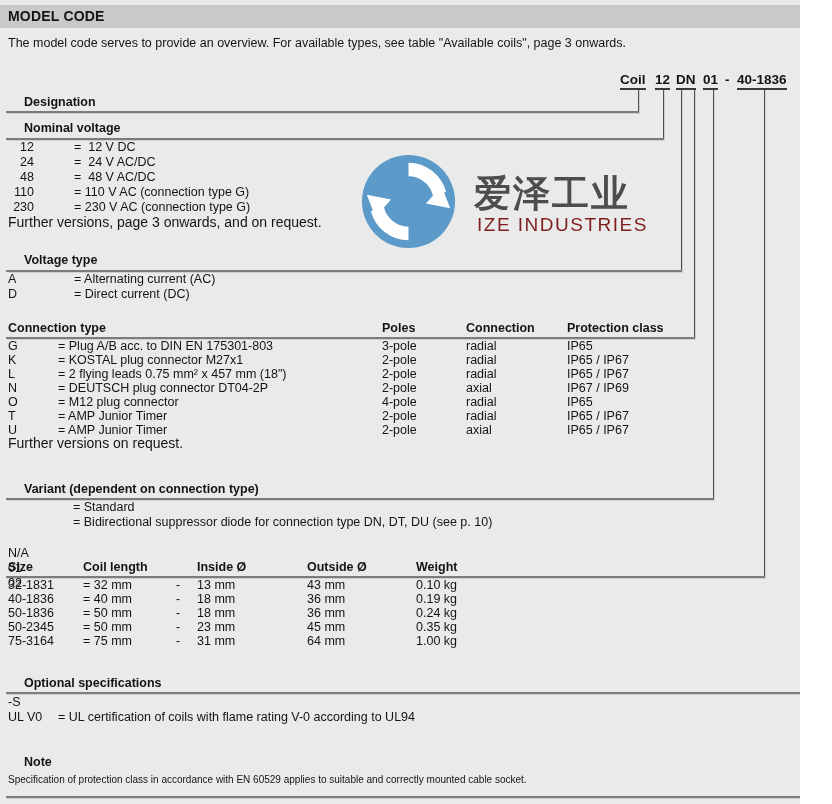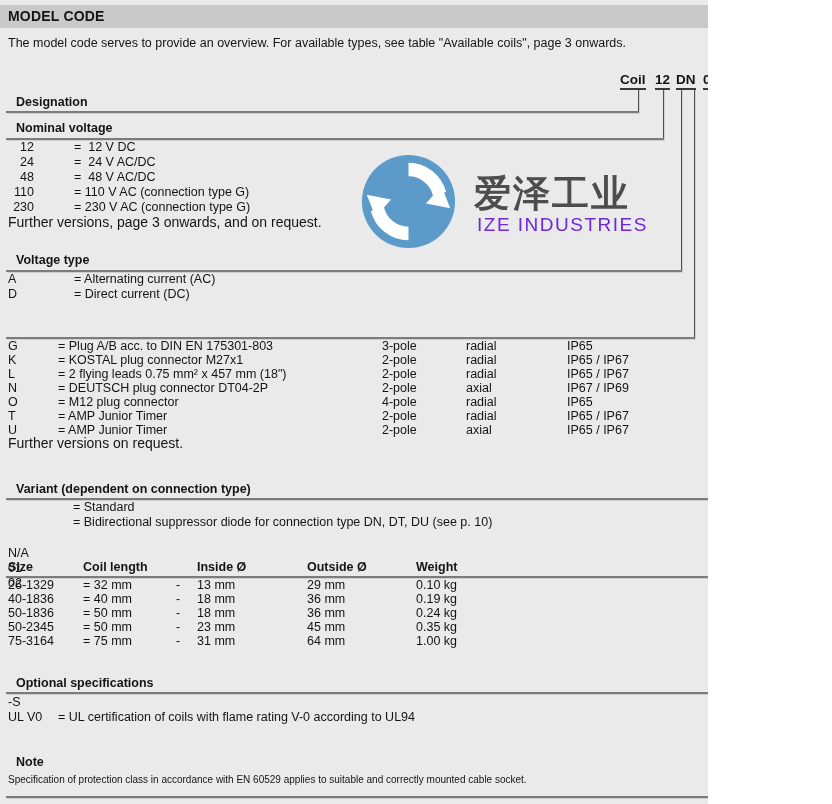--- a/index.html
+++ b/index.html
@@ -1,53 +1,53 @@
 <!DOCTYPE html>
 <html><head>
 <meta charset="utf-8">
 <style>
   html,body{margin:0;padding:0;}
   .page{
-    position:relative; width:708px; height:804px; overflow:hidden;
+    position:relative; width:800px; height:804px; overflow:hidden;
     background:#eaeaea; color:#141414;
     font-family:"Liberation Sans", sans-serif; font-size:12.5px;
   }
   .titlebar{position:absolute; left:0; top:5px; width:832px; height:23px; background:#c9c9c9;}
   .titlebar .t{position:absolute; left:8px; top:0; line-height:23px; font-size:14px; font-weight:bold; letter-spacing:.2px;}
   .intro{position:absolute; left:8px; top:36px; width:800px;}
   .hline{position:absolute; height:2px; background:#7c7c7c; box-shadow:1px 1px 0 #cfcfcf;}
   .vline{position:absolute; width:1px; background:#4f4f4f; box-shadow:1px 0 0 #cfcfcf;}
   .codeseg{
     position:absolute; top:72px; display:inline-block; font-weight:bold; font-size:13.5px;
     line-height:15px; padding-bottom:1px; border-bottom:2px solid #3a3a3a;
   }
   .codesep{position:absolute; top:72px; font-weight:bold; font-size:13.5px; line-height:15px;}
   .codetrail{position:absolute; top:74px; height:14px; border-bottom:2px solid #3a3a3a;}
-  .h{position:absolute; left:16px; font-weight:bold;}
+  .h{position:absolute; left:24px; font-weight:bold;}
   .h .suffix{font-weight:bold;}
   .rows{position:absolute; left:8px; display:flex; flex-direction:column;}
   .row{display:flex; height:15px; line-height:15px;}
   .row .code{width:26px; flex:none;}
   .row .code.r{text-align:right;}
   .row .desc{margin-left:40px; white-space:pre;}
   .rowsV .row .code{width:46px;margin-top:46px;}
   .rowsV .row .desc{margin-left:19px; white-space:normal;}
   .rowsO .row .code{width:50px;}
   .rowsO .row .desc{margin-left:0; white-space:normal;}
   .smallnote{position:absolute; left:8px; font-size:14px; line-height:12px;}
   .conn-grid{position:absolute; left:8px; display:grid; grid-template-columns:50px 324px 84px 101px auto;}
   .conn-grid > div{height:14px; line-height:14px; overflow:visible; white-space:nowrap;}
   .conn-head{font-weight:bold;}
   .conn-head .span2{grid-column:1 / 3;}
   .size-grid{position:absolute; left:8px; display:grid; grid-template-columns:75px 93px 21px 110px 109px auto;}
   .size-grid > div{height:14px; line-height:14px; white-space:nowrap;}
   .size-head > div{font-weight:bold;}
   .note-text{position:absolute; left:8px; width:815px; line-height:15px; font-size:10px;}
   .wm-cn{position:absolute; left:474px; top:169px; font-size:37px; font-weight:bold; color:#4d4d4d; letter-spacing:2px;}
-  .wm-en{position:absolute; left:477px; top:214px; font-size:19px; color:#6d28d9; letter-spacing:1.5px;}
+  .wm-en{position:absolute; left:477px; top:214px; font-size:19px; color:#7f1d1d; letter-spacing:1.5px;}
   .logo{position:absolute; left:360px; top:153px;}
 </style>
 </head>
 <body>
 
 <div class="page">
 
   <div class="titlebar">
     <span class="t">MODEL CODE</span>
   </div>
@@ -123,20 +123,26 @@
     <div class="row">
         <span class="code">A</span>
         <span class="desc">= Alternating current (AC)</span>
       </div>
     <div class="row">
         <span class="code">D</span>
         <span class="desc">= Direct current (DC)</span>
       </div>
   </div>
 
+  <div class="conn-grid conn-head" style="top:321px">
+    <div class="span2">Connection type</div>
+    <div>Poles</div>
+    <div>Connection</div>
+    <div>Protection class</div>
+  </div>
 
   <div class="conn-grid" style="top:339px">
     <div>G</div>
       <div>= Plug A/B acc. to DIN EN 175301-803</div>
       <div>3-pole</div>
       <div>radial</div>
       <div>IP65</div>
     <div>K</div>
       <div>= KOSTAL plug connector M27x1</div>
       <div>2-pole</div>
@@ -187,25 +193,25 @@
 
   <div class="size-grid size-head" style="top:560px">
     <div>Size</div>
     <div>Coil length</div>
     <div></div>
     <div>Inside Ø</div>
     <div>Outside Ø</div>
     <div>Weight</div>
   </div>
   <div class="size-grid" style="top:578px">
-    <div>26-1329</div>
+    <div>32-1831</div>
       <div>= 32 mm</div>
       <div>-</div>
       <div>13 mm</div>
-      <div>29 mm</div>
+      <div>43 mm</div>
       <div>0.10 kg</div>
     <div>40-1836</div>
       <div>= 40 mm</div>
       <div>-</div>
       <div>18 mm</div>
       <div>36 mm</div>
       <div>0.19 kg</div>
     <div>50-1836</div>
       <div>= 50 mm</div>
       <div>-</div>

